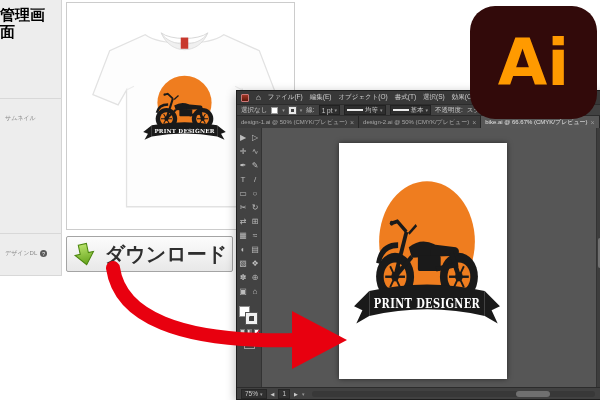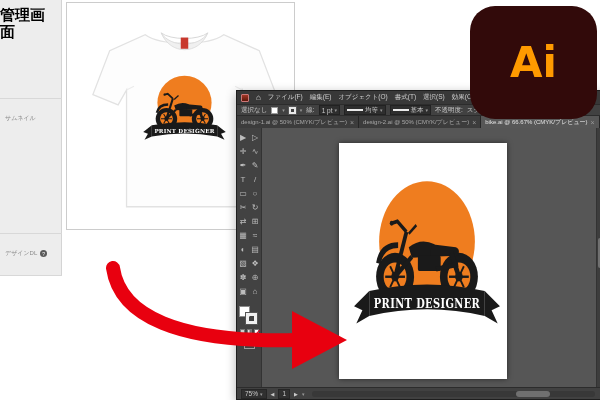--- a/index.html
+++ b/index.html
@@ -71,21 +71,21 @@
   .statusbar{position:absolute;left:0;bottom:0;right:0;height:12px;background:#414141;border-top:1px solid #2c2c2c;
              box-sizing:border-box;display:flex;align-items:center;gap:4px;padding:0 4px;font-size:6.5px;color:#c9c9c9;}
   .zoombox{display:flex;align-items:center;gap:2px;background:#303030;border:1px solid #262626;padding:0 3px;height:8px;}
   .abnum{background:#303030;border:1px solid #262626;padding:0 3px;height:8px;display:flex;align-items:center;}
   .hscroll{position:relative;flex:1;height:6px;background:#383838;border-radius:3px;margin:0 4px;}
   .hscroll .thumb{position:absolute;left:72%;width:34px;height:6px;background:#707070;border-radius:3px;}
 
   
   .ai-logo{position:absolute;left:470px;top:6px;width:127px;height:113px;border-radius:25px;
            background:var(--ai-bg,#320a0a);display:flex;align-items:center;justify-content:center;z-index:40;}
-  .ai-logo span{color:var(--ai-fg,#ff9a00);font-size:42px;font-weight:bold;line-height:1;
+  .ai-logo span{color:var(--ai-fg,#ff9a00);font-size:64px;font-weight:bold;line-height:1;
                 font-family:"DejaVu Sans",sans-serif;letter-spacing:0;}
 
   
   .arrow{position:absolute;left:0;top:0;z-index:50;pointer-events:none;}
   .hiddefs{position:absolute;width:0;height:0;overflow:hidden;}
 </style>
 </head>
 <body>
 
 <div class="page">
@@ -154,20 +154,32 @@
       <svg width="215" height="224" viewBox="0 0 230 232" style="position:absolute;left:10px;top:2px">
         <path d="M73,28 C90,40 140,40 157,28 L195,45 L213,92 L186,103 L177,87 L177,212 L53,212 L53,87 L44,103 L17,92 L35,45 Z" fill="#fdfdfd" stroke="#e2e2e2" stroke-width="1.4"></path>
         <path d="M53,87 L61,83 M177,87 L169,83" stroke="#ececec" stroke-width="1.2" fill="none"></path>
         <path d="M90,26 C100,42 130,42 140,26 C130,50 100,50 90,26 Z" fill="#f0f0f0" stroke="#dcdcdc" stroke-width="1"></path>
         <path d="M90,26 C100,34 130,34 140,26" fill="none" stroke="#d5d5d5" stroke-width="1"></path>
         <rect x="111" y="31" width="8" height="12" fill="var(--tag-red)"></rect>
         <use href="#moto-logo" x="69" y="64" width="92" height="82"></use>
       </svg>
     </div>
 
+    <button class="dl-btn">
+      <svg width="25" height="25" viewBox="0 0 24 24">
+        <defs>
+          <linearGradient id="dlg" x1="0" y1="0" x2="0" y2="1">
+            <stop offset="0" stop-color="#b9e36b"></stop>
+              <stop offset="1" stop-color="#63a21a"></stop>
+          </linearGradient>
+        </defs>
+        <path d="M8,2 h8 v9 h5 L12,22 3,11 h5 Z" fill="url(#dlg)" stroke="#4c860f" stroke-width="1" transform="rotate(-12 12 12)"></path>
+      </svg>
+      <span>ダウンロード</span>
+    </button>
   </section>
 
   <section class="ai-win">
     <div class="menubar">
       <span class="appicon"></span>
       <span class="home">⌂</span>
       <nav id="menus" style="display:flex;gap:7px">
           <span class="menu-item">ファイル(F)</span>
           <span class="menu-item">編集(E)</span>
           <span class="menu-item">オブジェクト(O)</span>

